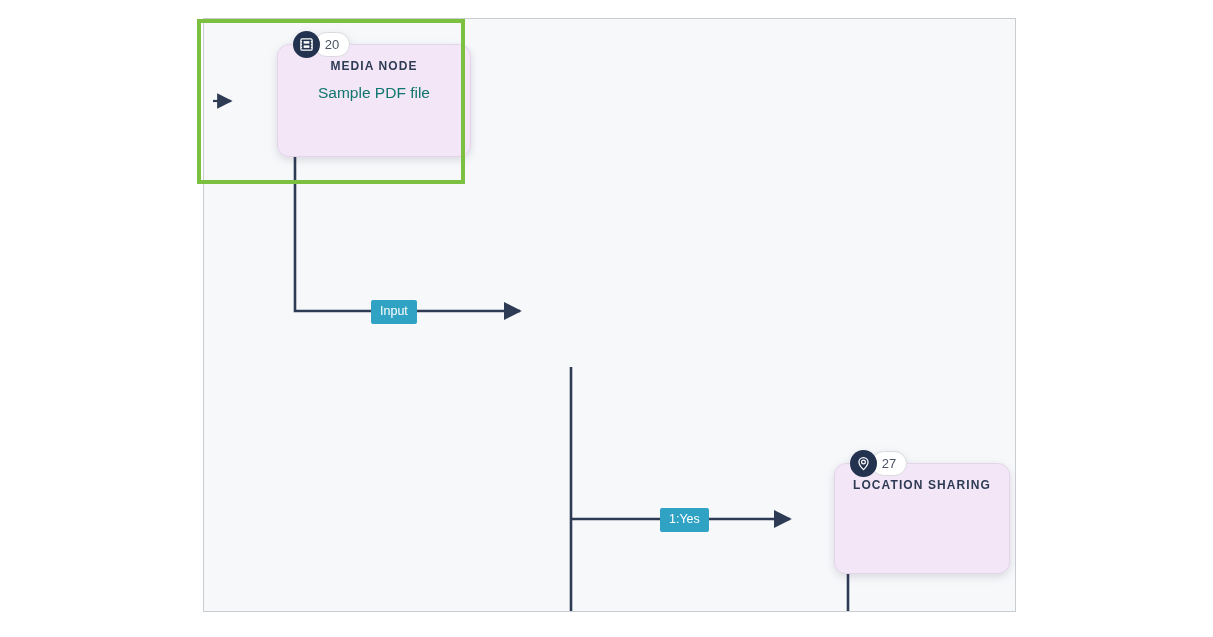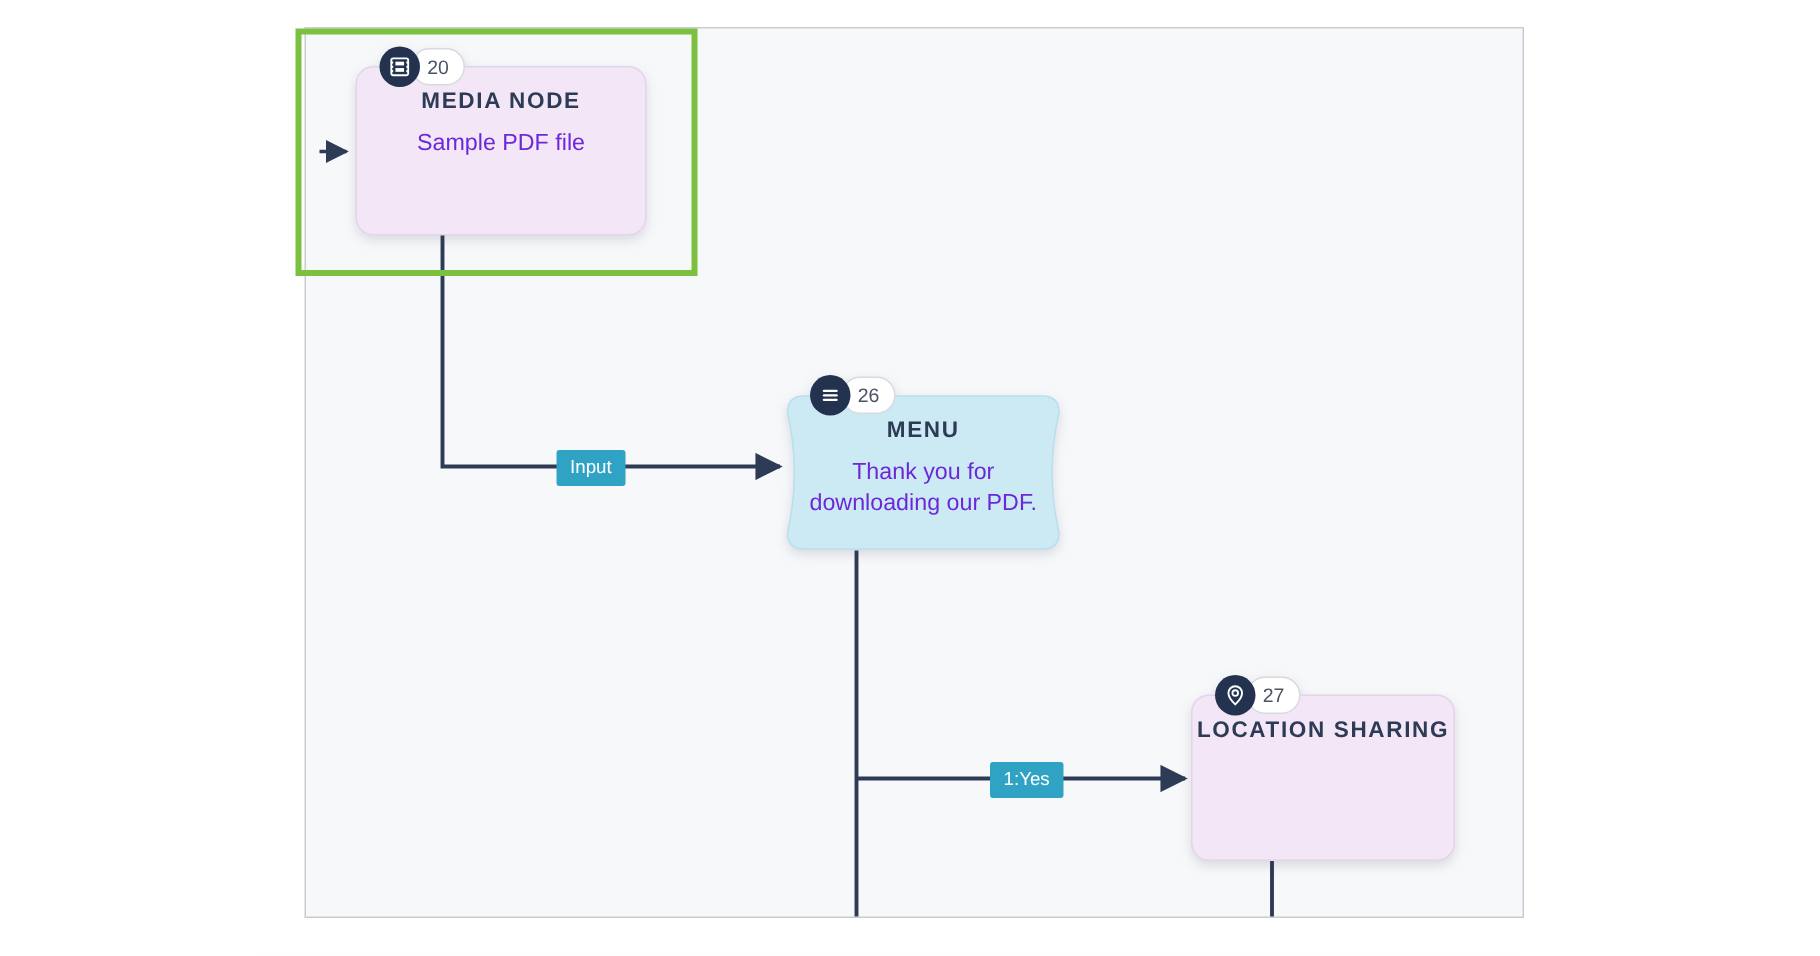--- a/index.html
+++ b/index.html
@@ -55,20 +55,21 @@
     box-sizing: border-box;
     background: transparent;
     pointer-events: none;
   }
 
   
   .node {
     position: absolute;
     box-sizing: border-box;
     filter: drop-shadow(0 3px 4px rgba(60,60,90,0.16));
+    margin-left: 40px;
   }
   .node-body {
     position: absolute;
     inset: 0;
     box-sizing: border-box;
   }
   .node-rect {
     background: #f3e6f7;
     border: 1px solid #e4d4ea;
     border-radius: 12px;
@@ -77,32 +78,32 @@
     position: absolute;
     inset: 0;
     display: flex;
     flex-direction: column;
     align-items: center;
     justify-content: flex-start;
     padding-top: 16px;
     box-sizing: border-box;
   }
   .node-kind {
-    font-size: 15px;
+    font-size: 12px;
     font-weight: bold;
     letter-spacing: 1.1px;
     color: #2e3b54;
     text-transform: uppercase;
     white-space: nowrap;
     line-height: 1;
   }
   .node-text {
     margin-top: 11px;
     font-size: 15.5px;
-    color: #6d28d9;
+    color: #0f766e;
     text-align: center;
     line-height: 1.35;
     max-width: 88%;
   }
 
   
   .menu-shape {
     position: absolute;
     left: 0;
     top: 0;
@@ -208,47 +209,20 @@
           </svg>
         </div>
         <div class="num-badge">20</div>
       </div>
       <div class="node-inner">
         <div class="node-kind">MEDIA NODE</div>
         <div class="node-text">Sample PDF file</div>
       </div>
     </div>
 
-    <div class="node" style="left:320px; top:244px; width:183px; height:104px;">
-      <svg class="menu-shape" width="183" height="104" viewBox="0 0 183 104">
-        <path d="M 12 1
-                 L 171 1
-                 Q 182 1 182 12
-                 C 176 38 176 66 182 92
-                 Q 182 103 171 103
-                 L 12 103
-                 Q 1 103 1 92
-                 C 7 66 7 38 1 12
-                 Q 1 1 12 1 Z" fill="#cceaf4" stroke="#b8dfec" stroke-width="1"></path>
-      </svg>
-      <div class="node-header">
-        <div class="icon-circle">
-          <svg width="15" height="15" viewBox="0 0 24 24" aria-hidden="true">
-            <rect x="4" y="6" width="16" height="2.6" rx="1.3" fill="#ffffff"></rect>
-            <rect x="4" y="10.8" width="16" height="2.6" rx="1.3" fill="#ffffff"></rect>
-            <rect x="4" y="15.6" width="16" height="2.6" rx="1.3" fill="#ffffff"></rect>
-          </svg>
-        </div>
-        <div class="num-badge">26</div>
-      </div>
-      <div class="node-inner">
-        <div class="node-kind">MENU</div>
-        <div class="node-text">Thank you for downloading our PDF.</div>
-      </div>
-    </div>
 
     <div class="node" style="left:590px; top:444px; width:176px; height:111px;">
       <div class="node-body node-rect"></div>
       <div class="node-header">
         <div class="icon-circle">
           <svg width="15" height="15" viewBox="0 0 24 24" aria-hidden="true">
             <path d="M12 2.4 C 7.9 2.4 4.7 5.6 4.7 9.7 C 4.7 15 12 21.8 12 21.8
                      C 12 21.8 19.3 15 19.3 9.7 C 19.3 5.6 16.1 2.4 12 2.4 Z" fill="none" stroke="#ffffff" stroke-width="2"></path>
             <circle cx="12" cy="9.6" r="3" fill="none" stroke="#ffffff" stroke-width="2"></circle>
           </svg>

